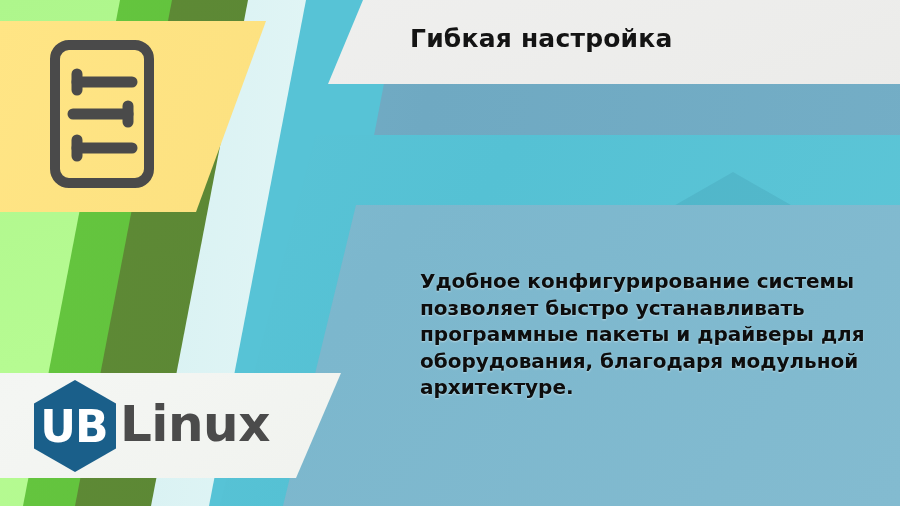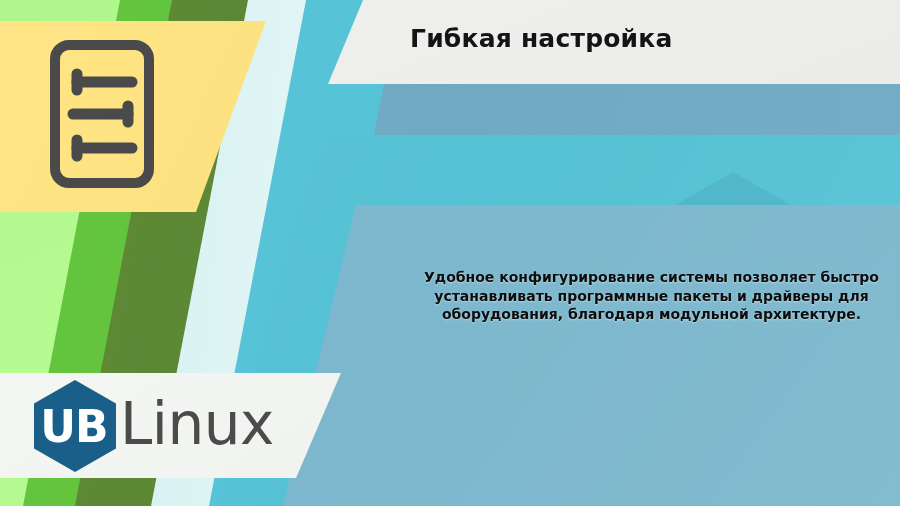--- a/index.html
+++ b/index.html
@@ -123,22 +123,22 @@
     letter-spacing: 0.2px;
     white-space: nowrap;
   }
 
   
   .body-text {
     position: absolute;
     left: 420px;
     top: 268px;
     width: 463px;
-    text-align: center;
-    font-size: 14px;
+    text-align: left;
+    font-size: 20px;
     font-weight: bold;
     line-height: 1.33;
     color: #0d0d0d;
     text-shadow: 0 1px 2px rgba(255,255,255,0.45);
   }
 
   
   .banner-logo {
     position: absolute;
     left: 0; top: 0;
@@ -169,22 +169,22 @@
     align-items: center;
     justify-content: center;
     font-size: 44px;
     font-weight: bold;
     color: #ffffff;
     letter-spacing: -1px;
     padding-right: 2px;
     box-sizing: border-box;
   }
   .logo-word {
-    font-size: 58px;
-    font-weight: normal;
+    font-size: 50px;
+    font-weight: bold;
     color: #4b4b4b;
     letter-spacing: -0.5px;
     margin-left: 1px;
     line-height: 1;
     position: relative;
     top: -2px;
   }
 </style>
 </head>
 <body>

